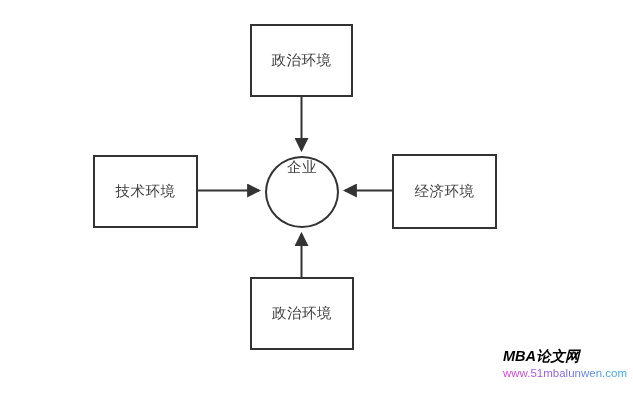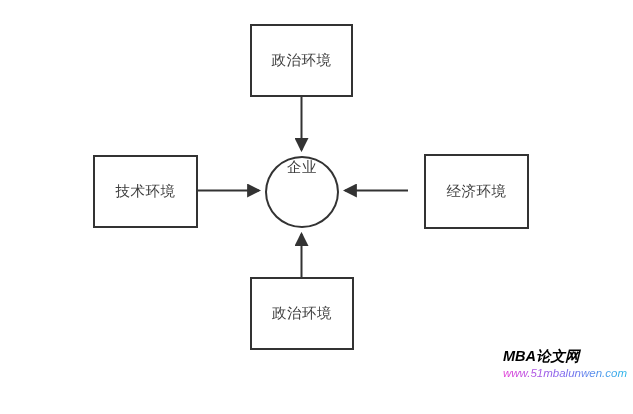--- a/index.html
+++ b/index.html
@@ -28,21 +28,21 @@
     background: #ffffff;
     display: flex;
     align-items: center;
     justify-content: center;
     font-size: 14.5px;
     color: #3d3d3d;
     letter-spacing: 0.5px;
   }
   .node-box.political { left: 250px; top: 24px;  width: 103px; height: 73px; }
   .node-box.technical { left: 93px;  top: 155px; width: 105px; height: 73px; }
-  .node-box.economic  { left: 424px; top: 154px; width: 105px; height: 75px; text-align: center; }
+  .node-box.economic  { left: 392px; top: 154px; width: 105px; height: 75px; text-align: center; }
   .node-box.social    { left: 250px; top: 277px; width: 104px; height: 73px; }
   .node-circle {
     position: absolute;
     left: 265px; top: 156px;
     width: 74px; height: 72px;
     box-sizing: border-box;
     border: 2px solid #333333;
     border-radius: 50%;
     background: #ffffff;
     display: flex;
@@ -72,21 +72,20 @@
   .watermark-brand {
     font-family: "Liberation Sans", "DejaVu Sans", sans-serif;
     font-weight: bold;
     font-style: italic;
     font-size: 14.5px;
     color: #000000;
     display: block;
   }
   .watermark-url {
     font-family: "Liberation Sans", "DejaVu Sans", sans-serif;
-    font-style: italic;
     font-size: 11.5px;
     display: inline-block;
     background-image: linear-gradient(90deg, #e23ad6, #7b68ee, #29b6e8);
     -webkit-background-clip: text;
     background-clip: text;
     color: transparent;
   }
 </style>
 </head>
 <body>

